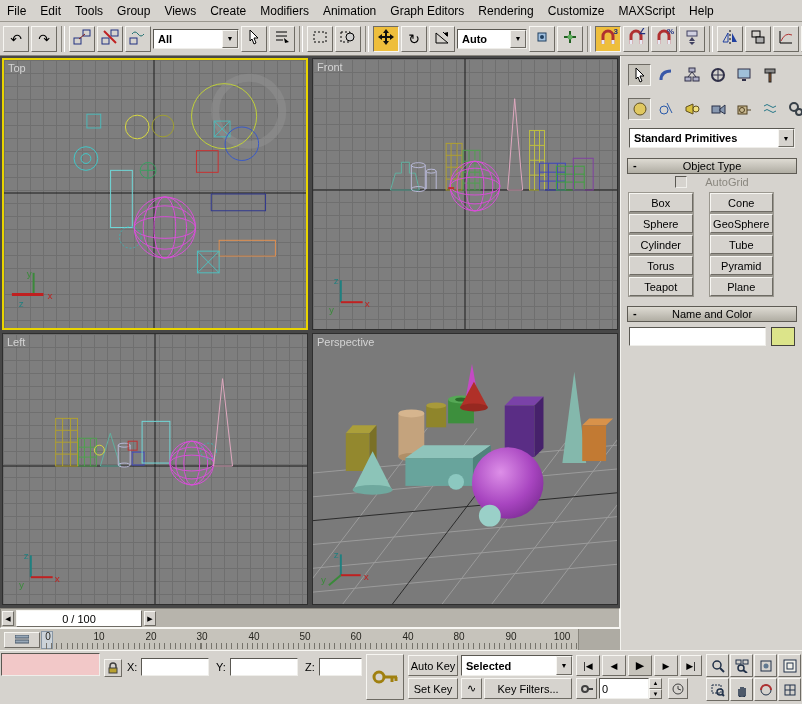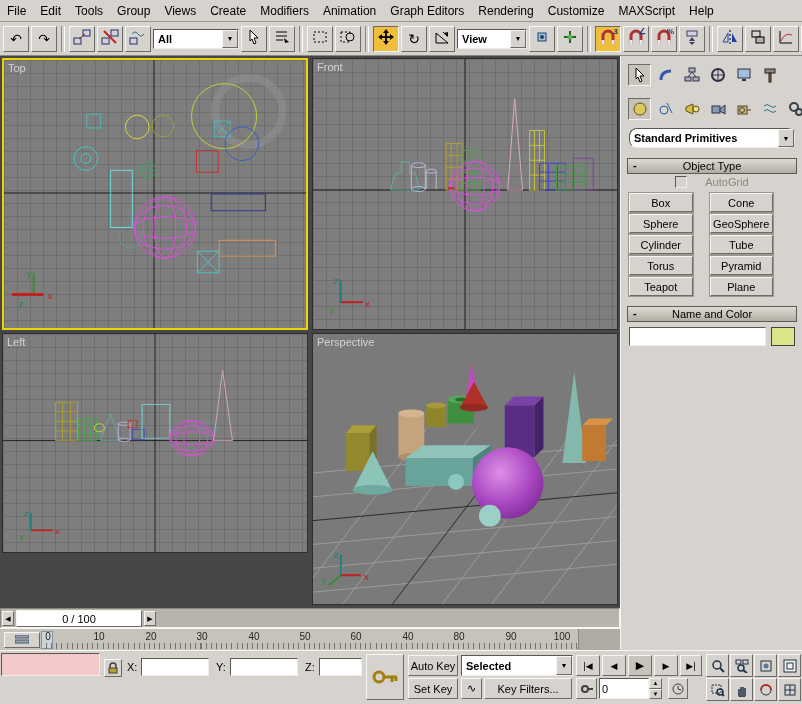--- a/index.html
+++ b/index.html
@@ -22,29 +22,29 @@
 .dd .arrow{width:16px;background:#d6d3ce;border:1px solid;border-color:#f7f6f2 #6e6b64 #6e6b64 #f7f6f2;display:flex;align-items:center;justify-content:center;font-size:7px;}
 
 
 .viewport-area{position:absolute;left:0;top:56px;width:620px;height:552px;background:#474747;}
 .viewport{position:absolute;background-color:#7e7e7e;background-image:linear-gradient(#6f6f6f 1px,transparent 1px),linear-gradient(90deg,#6f6f6f 1px,transparent 1px);background-size:13px 13px;border:1px solid #2e2e2e;}
 .viewport.active{border:2px solid #e8d400;}
 .viewport svg{position:absolute;left:0;top:0;width:100%;height:100%;}
 .vp-label{position:absolute;left:4px;top:2px;color:#d4d4d4;font-size:11px;z-index:2;}
 #vp-top{left:2px;top:2px;width:306px;height:272px;}
 #vp-front{left:312px;top:2px;width:306px;height:272px;}
-#vp-left{left:2px;top:277px;width:306px;height:220px;}
+#vp-left{left:2px;top:277px;width:306px;height:272px;}
 #vp-persp{left:312px;top:277px;width:306px;height:272px;background-image:none;background-color:#7a7a7a;}
 
 
 .command-panel{position:absolute;left:620px;top:56px;width:182px;height:594px;background:#d6d3ce;border-left:1px solid #f4f3ef;}
 .cp-tabs{position:absolute;display:flex;gap:3px;left:7px;}
 .cp-tab{width:23px;height:22px;display:flex;align-items:center;justify-content:center;}
 .cp-tab.active{background:#c6c3bb;border:1px solid;border-color:#6e6b64 #f7f6f2 #f7f6f2 #6e6b64;}
-.cp-dd{position:absolute;left:8px;top:72px;width:166px;border-radius:8px;}
+.cp-dd{position:absolute;left:8px;top:72px;width:166px;}
 .rollout-header{position:absolute;left:6px;width:170px;height:16px;background:linear-gradient(#dedbd3,#b0ada3);border:1px solid #5e5b54;display:flex;align-items:center;justify-content:center;font-size:11px;}
 .rollout-header .minus{position:absolute;left:5px;top:0;font-weight:bold;}
 .autogrid-row{position:absolute;left:6px;top:120px;width:170px;display:flex;align-items:center;justify-content:center;gap:18px;color:#8a877f;}
 .checkbox{width:12px;height:12px;background:#d6d3ce;border:1px solid;border-color:#5a5852 #efeeea #efeeea #5a5852;}
 .ot-buttons{position:absolute;left:8px;top:137px;width:144px;display:grid;grid-template-columns:1fr 1fr;gap:2px 17px;}
 .obtn{height:19px;display:flex;align-items:center;justify-content:center;background:#d6d3ce;border:1px solid;border-color:#f7f6f2 #6e6b64 #6e6b64 #f7f6f2;box-shadow:0 0 0 1px #9a978f;font-size:11px;}
 .name-row{position:absolute;left:8px;top:271px;display:flex;gap:5px;align-items:center;}
 .name-field{width:137px;height:19px;background:#fff;border:1px solid;border-color:#5a5852 #efeeea #efeeea #5a5852;font:11px "Liberation Sans",sans-serif;padding:0 3px;}
 .color-swatch{width:24px;height:19px;background:#dce48a;border:1px solid #44423c;}
 
@@ -165,21 +165,21 @@
         <span>↻</span>
       </div>
     <div class="tb">
         <span><svg width="16" height="16">
             <polygon points="2,14 14,14 2,4" fill="none" stroke="#000"></polygon>
             <line x1="9" y1="3" x2="13" y2="7" stroke="#000"></line>
             <polygon points="14,3 14,8 10,4" fill="#000"></polygon>
           </svg></span>
       </div>
     <div class="dd" style="width:70px">
-      <span class="val">View</span>
+      <span class="val">Auto</span>
       <span class="arrow">▼</span>
     </div>
     <div class="tb">
         <span><svg width="16" height="16">
             <rect x="4" y="4" width="8" height="8" fill="#a0c0e0" stroke="#204060"></rect>
             <circle cx="8" cy="8" r="2" fill="#204060"></circle>
           </svg></span>
       </div>
     <div class="tb">
         <span><svg width="16" height="16">

